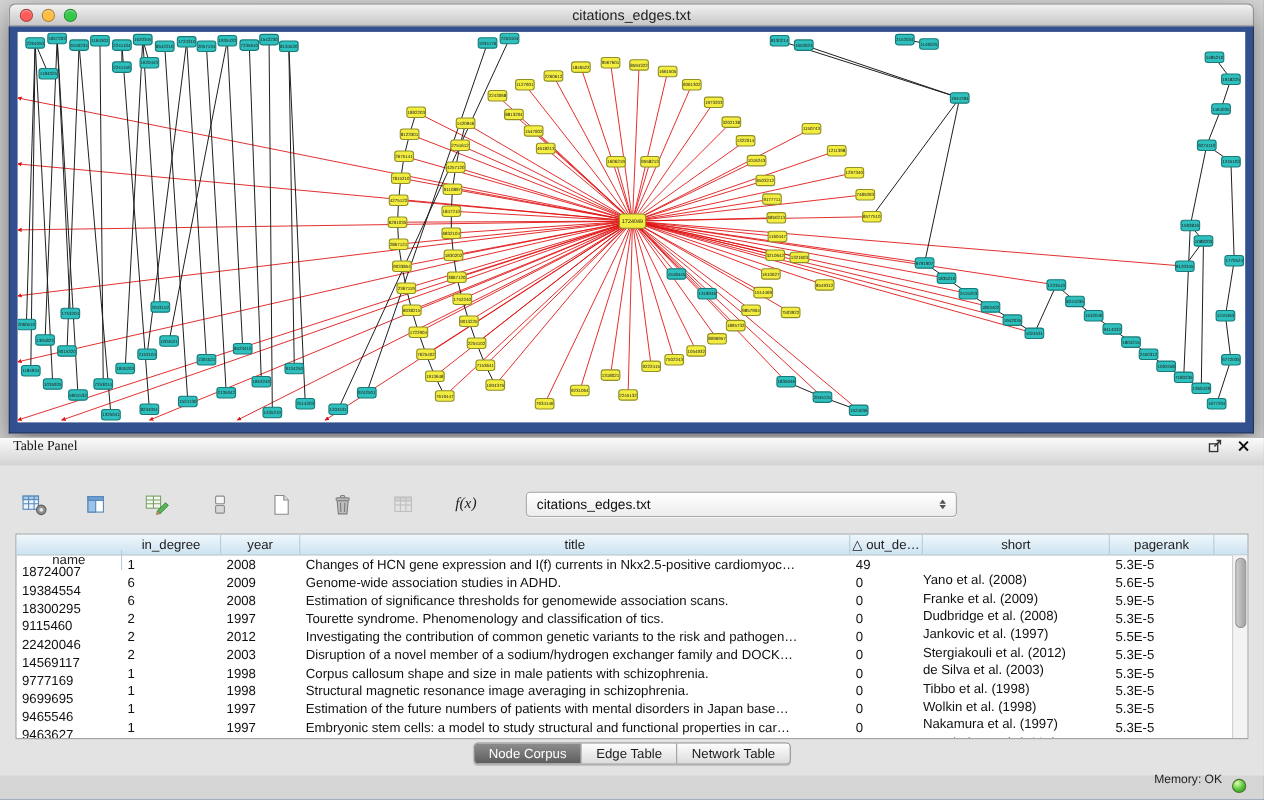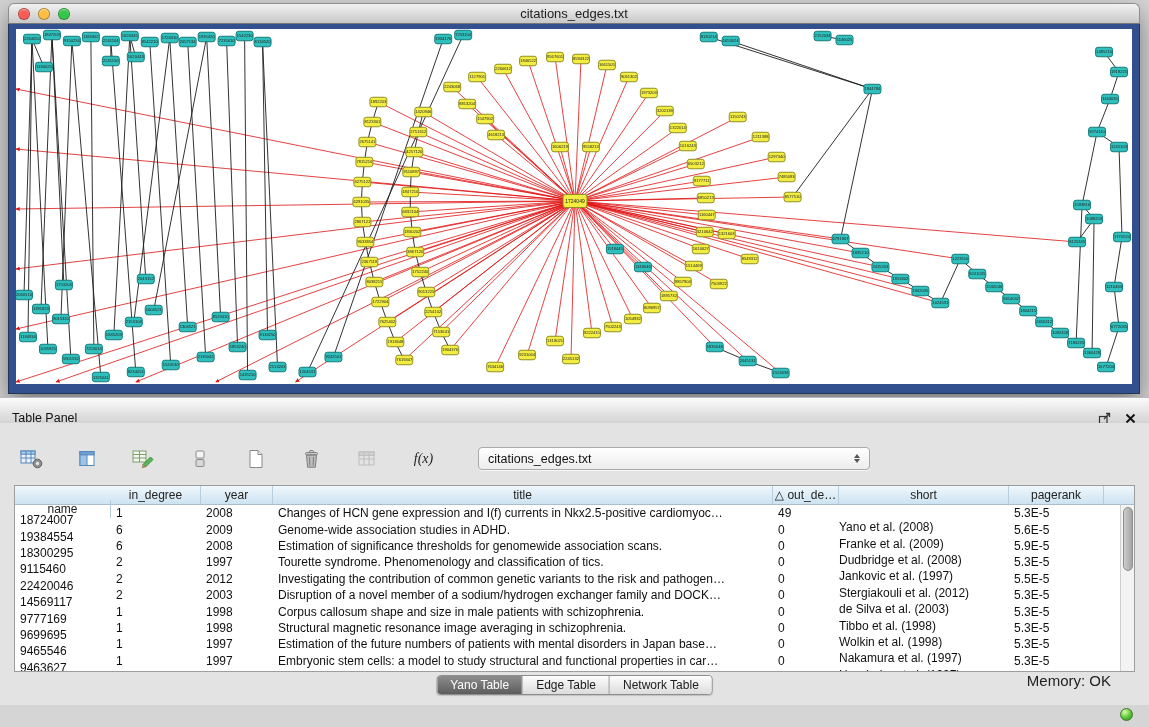--- a/index.html
+++ b/index.html
@@ -38,21 +38,21 @@
     padding: 5px 7px 9px 7px;
   }
   .canvas { width: 100%; height: 100%; background: #fff; position: relative; overflow: hidden; }
   .canvas svg { width: 100%; height: 100%; display: block; }
 
   
   .panel-header {
     position: absolute; top: 397px; left: 0; width: 1149px; height: 29px;
     background: linear-gradient(#fbfbfb, #d0d0d0);
     border-top: 1px solid #b8b8b8; border-bottom: 1px solid #969696;
-    display: flex; align-items: flex-end;
+    display: flex; align-items: flex-start; font-family: Liberation Serif, serif;
   }
   .panel-title { margin-left: 12px; font-size: 12.5px; color: #111; }
   .panel-header-icons { margin-left: auto; margin-right: 12px; display: flex; gap: 12px; align-items: center; }
   .ph-btn { width: 14px; height: 14px; display: flex; align-items: center; justify-content: center; background: none; border: none; padding: 0; cursor: default; }
 
   .panel-body {
     position: absolute; top: 423px; left: 0; width: 1149px; height: 282px;
     background: #e3e3e3;
   }
 
@@ -96,21 +96,21 @@
             background: linear-gradient(90deg, #cdcdcd, #a3a3a3); border: 1px solid #8f8f8f; }
 
   .tab-bar { position: absolute; top: 252px; left: 50%; transform: translateX(-50%);
              display: flex; height: 20px; border: 1px solid #8d8d8d; border-radius: 4px;
              overflow: hidden; box-shadow: 0 1px 1px rgba(0,0,0,.15); }
   .seg-tab { padding: 0 13px; font-size: 12px; display: flex; align-items: center; color: #1c1c1c;
              background: linear-gradient(#fdfdfd, #dcdcdc); border-right: 1px solid #8d8d8d; }
   .seg-tab:last-child { border-right: none; text-align: right; }
   .seg-tab.active { background: linear-gradient(#8d8d8d, #5d5d5d); color: #fff; }
 
-  .memory-label { position: absolute; right: 38px; top: 672px; font-size: 15px; color: #222; }
+  .memory-label { position: absolute; right: 38px; top: 703px; font-size: 11px; color: #222; }
   .memory-dot { position: absolute; right: 16px; top: 708px; width: 13px; height: 13px; border-radius: 50%;
                 background: radial-gradient(circle at 35% 28%, #dcffab, #55c337 55%, #2f8f1f);
                 border: 1px solid #49742f; }
 </style>
 </head>
 <body>
 
 <div class="window">
   <div class="titlebar">
     <div class="lights">
@@ -808,20 +808,20 @@
           <div class="td c5">Hescheler et al. (1997)</div>
           <div class="td c6">5.3E-5</div>
         </div>
       </div>
     <div class="vscroll">
       <div class="vthumb"></div>
     </div>
   </div>
 
   <div class="tab-bar" id="tab-bar">
-      <div class="seg-tab active">Yano Table</div>
+      <div class="seg-tab active">Node Corpus</div>
       <div class="seg-tab">Edge Table</div>
       <div class="seg-tab">Network Table</div>
     </div>
 </div>
 
 <span class="memory-label">Memory: OK</span>
 <span class="memory-dot"></span>
 
 </body></html>

